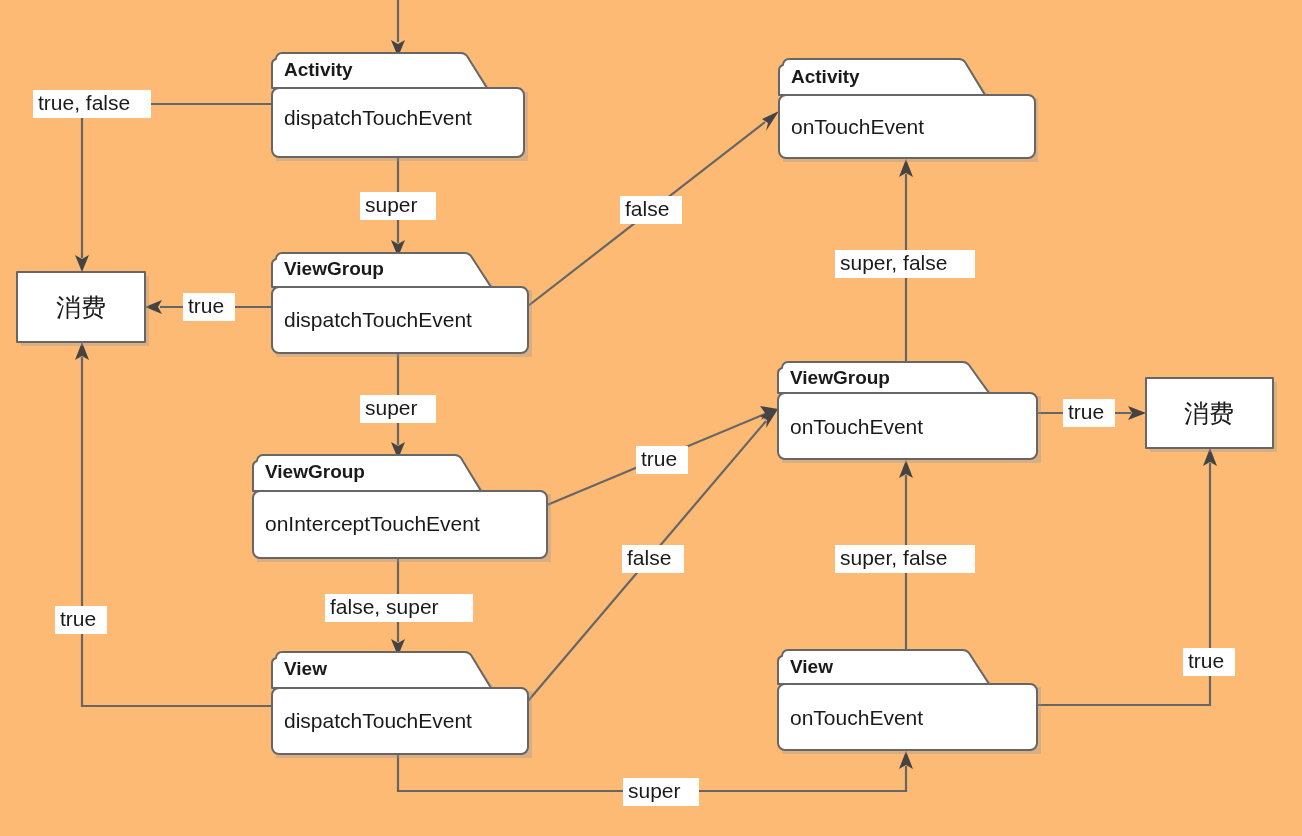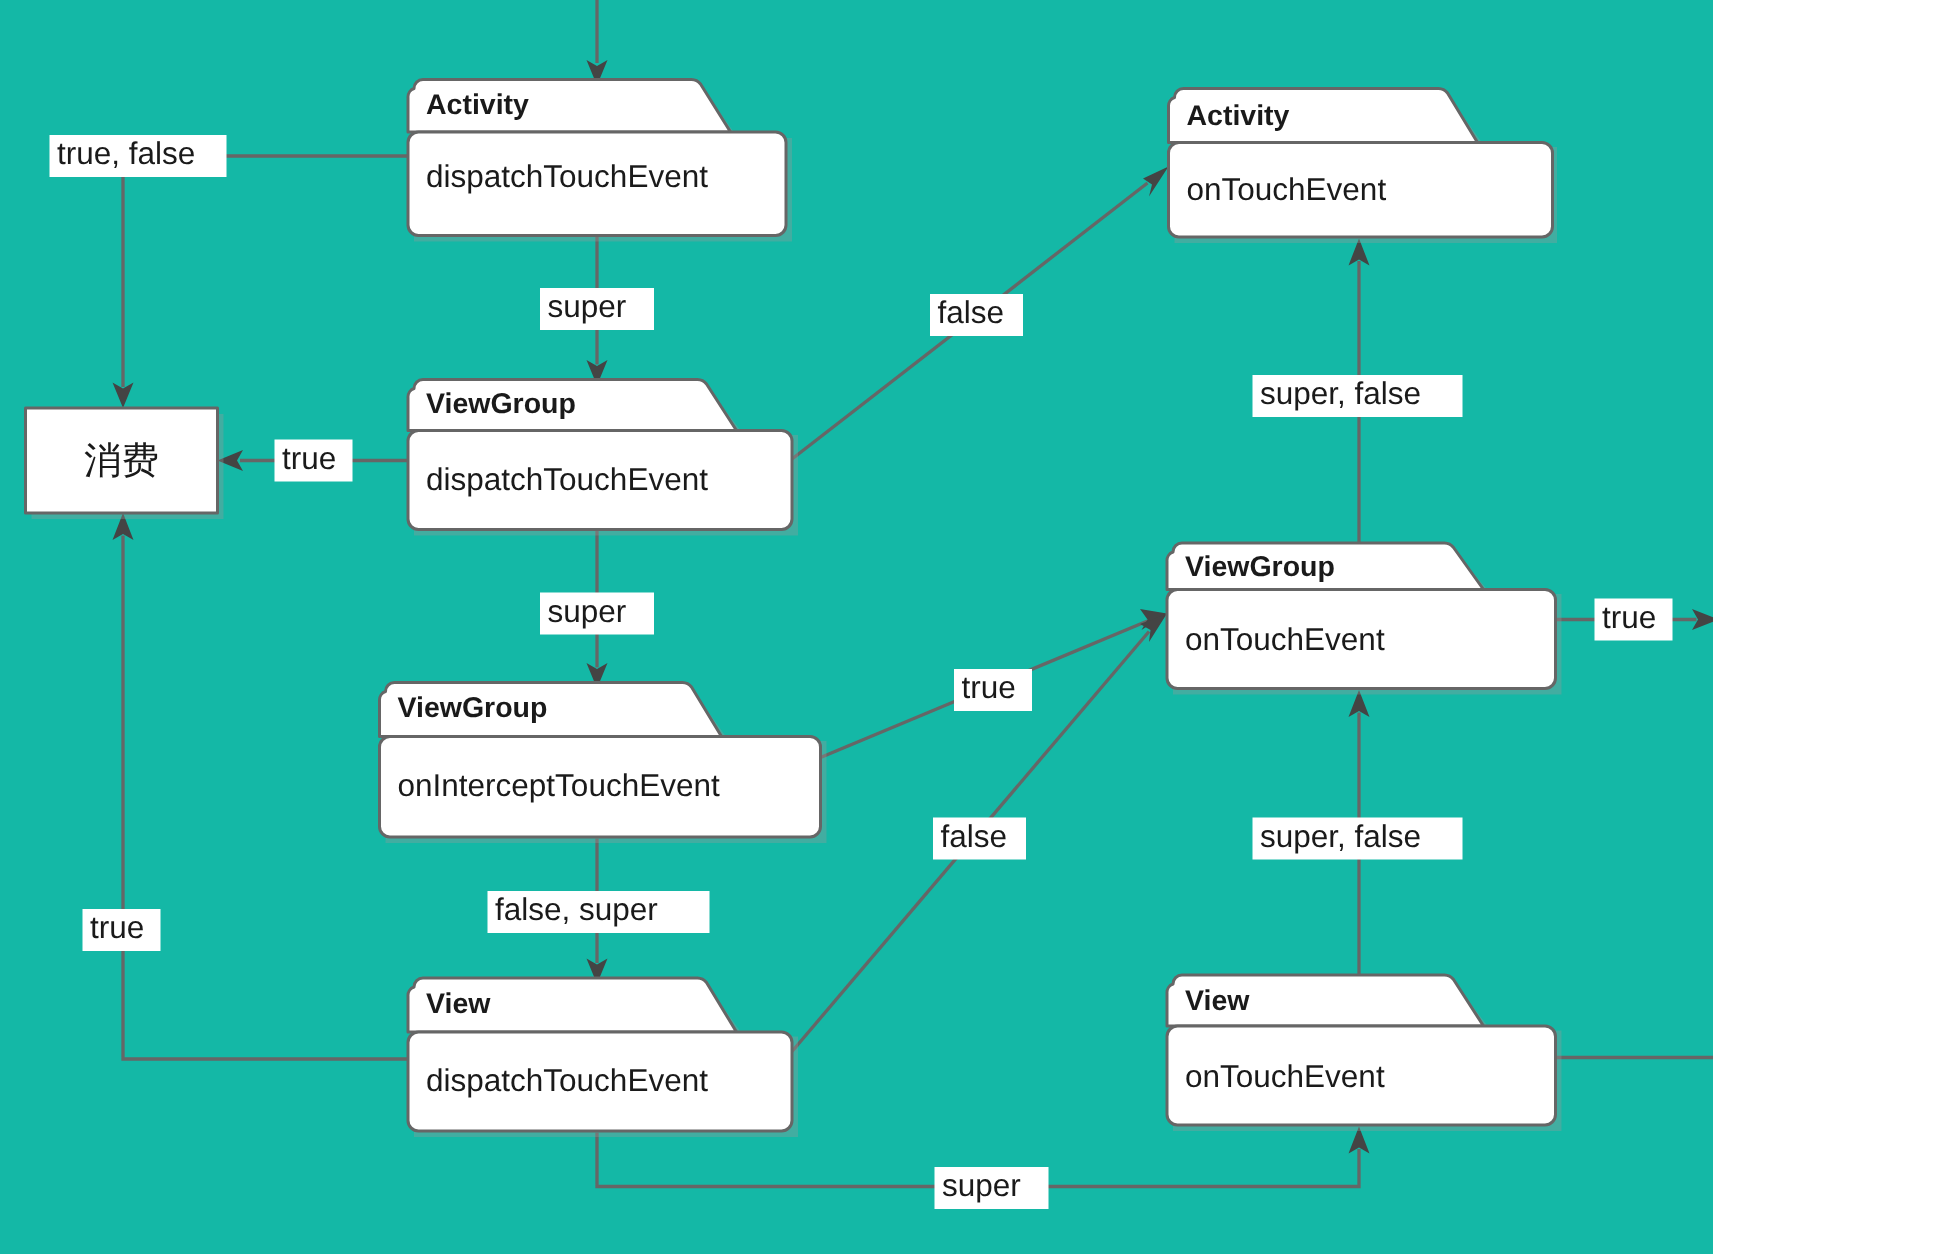--- a/index.html
+++ b/index.html
@@ -2,23 +2,23 @@
 <html><head>
 <meta charset="utf-8">
 <style>
   html, body {
     margin: 0;
     padding: 0;
     background: #ffffff;
   }
   #diagram-root {
     position: relative;
-    width: 1142px;
+    width: 1302px;
     height: 836px;
-    background: #14b8a6;
+    background: #fdba74;
     font-family: "Liberation Sans", sans-serif;
     overflow: hidden;
   }
   svg#canvas {
     position: absolute;
     left: 0;
     top: 0;
     width: 1302px;
     height: 836px;
     display: block;

